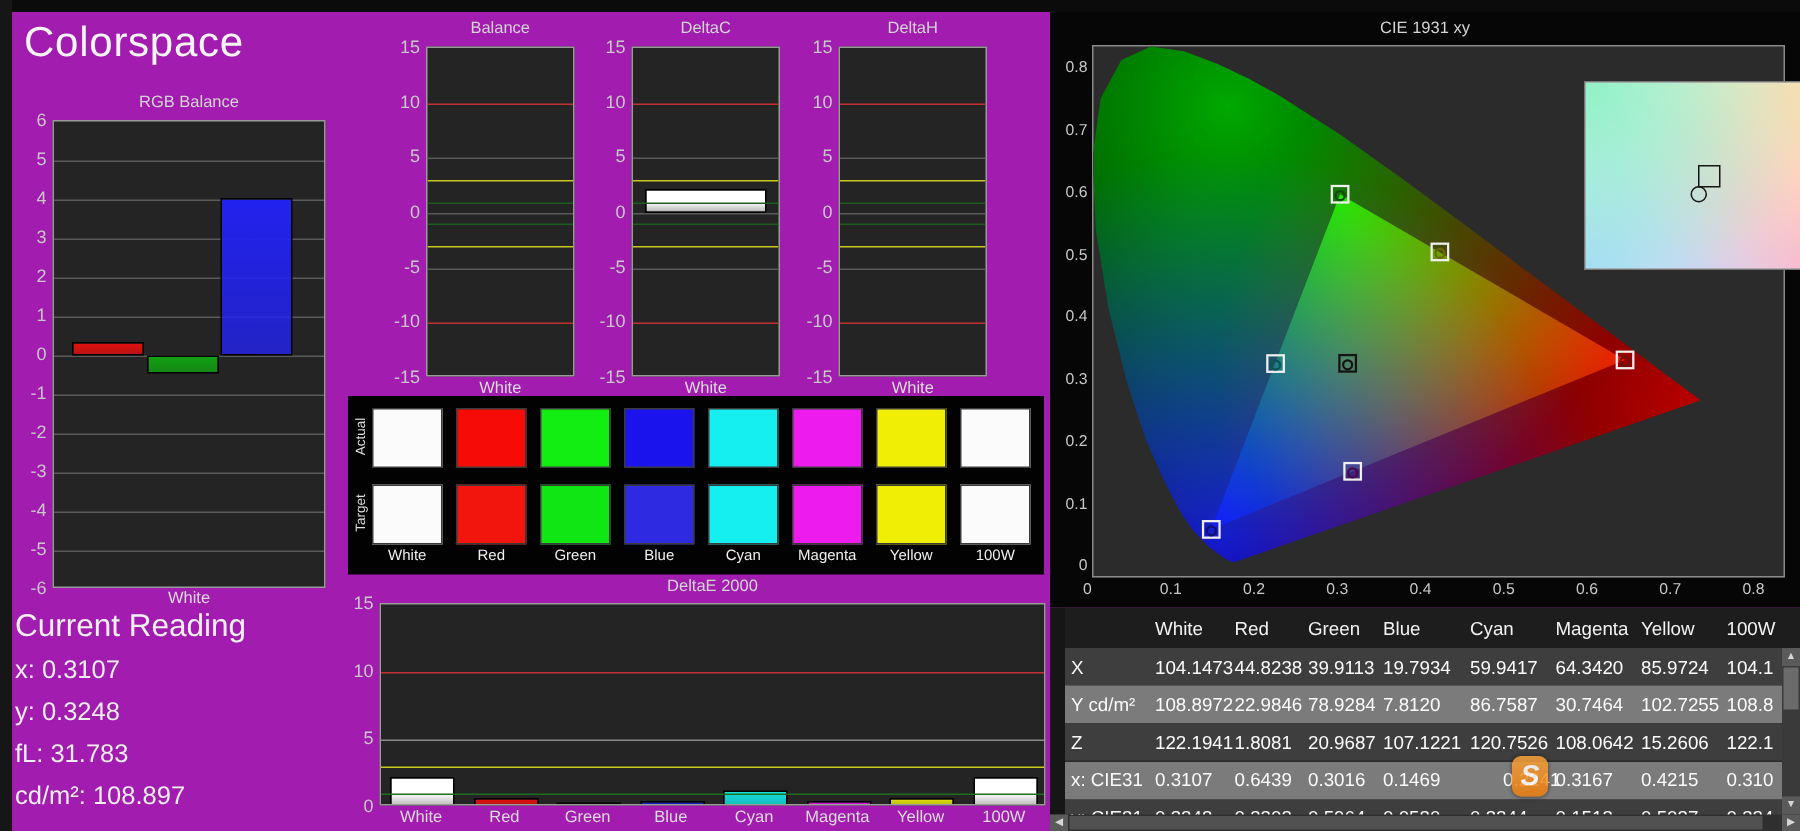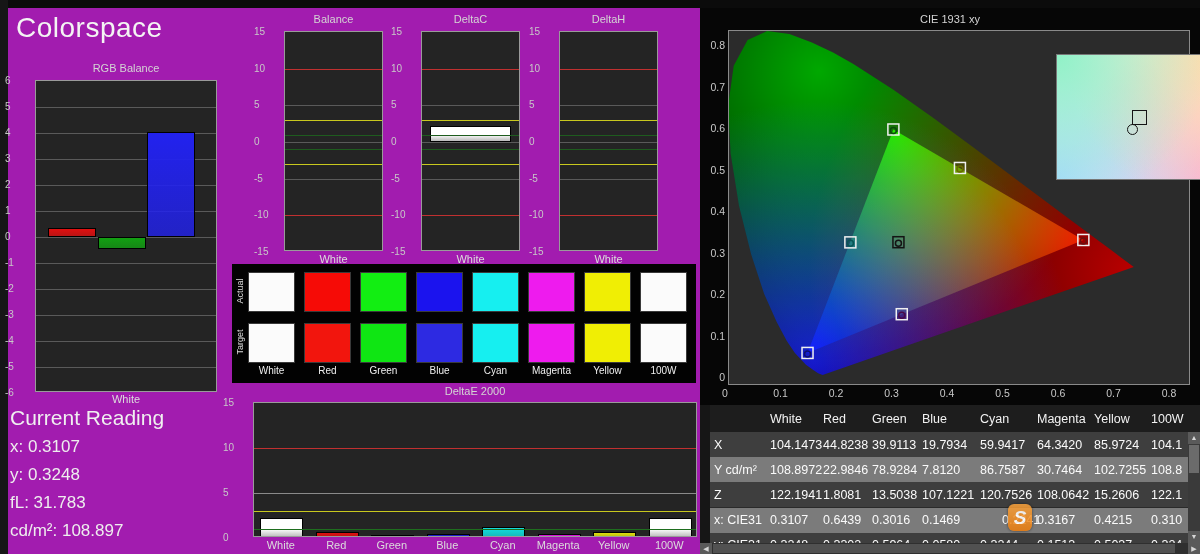--- a/index.html
+++ b/index.html
@@ -2,21 +2,21 @@
 <html><head>
 <meta charset="utf-8">
 <style>
   html,body{margin:0;padding:0;background:#2e2e2e;}
   #app{position:relative;width:1200px;height:554px;background:#a21caf;overflow:hidden;
        font-family:"Liberation Sans",sans-serif;color:#e8e8e8;}
   .abs{position:absolute;}
   .plot{position:absolute;background:#242424;border:1px solid #9a9a9a;box-sizing:border-box;overflow:hidden;}
   .gridline{position:absolute;left:0;right:0;height:1px;background:#5a5a5a;}
   .refline{position:absolute;left:0;right:0;height:1px;z-index:3;}
-  .tick{position:absolute;font-size:10px;color:#c8c8c8;width:26px;transform:translateY(-50%);}
+  .tick{position:absolute;font-size:12px;color:#c8c8c8;text-align:right;width:26px;transform:translateY(-50%);}
   .bar{position:absolute;border:1px solid #000;box-sizing:border-box;z-index:2;}
   .chart-title{position:absolute;font-size:11px;color:#d4d4d4;text-align:center;}
   .xlabel{position:absolute;font-size:11px;color:#dcdcdc;text-align:center;}
   .page-title{position:absolute;left:16px;top:12px;font-size:28px;font-weight:400;color:#f4f4f4;letter-spacing:.5px;}
   .reading-title{position:absolute;left:10px;top:406px;font-size:21px;color:#f0f0f0;}
   .reading-line{position:absolute;left:10px;font-size:17px;color:#eeeeee;}
   .swatch{position:absolute;border:1px solid #3a3a3a;box-sizing:border-box;}
   .swatch-label{position:absolute;font-size:10px;color:#efefef;text-align:center;}
   .rotlabel{position:absolute;font-size:9px;color:#dddddd;width:42px;text-align:center;
             transform:rotate(-90deg);transform-origin:center;}
@@ -337,21 +337,21 @@
         <div class="t-cell" style="left: 222px;">7.8120</div>
         <div class="t-cell" style="left: 280px;">86.7587</div>
         <div class="t-cell" style="left: 337px;">30.7464</div>
         <div class="t-cell" style="left: 394px;">102.7255</div>
         <div class="t-cell" style="left: 451px;">108.8</div>
       </div>
       <div class="t-row" style="top: 77.4px; background: rgb(62, 62, 62);">
         <div class="t-cell" style="left: 14px;">Z</div>
         <div class="t-cell" style="left: 70px;">122.1941</div>
         <div class="t-cell" style="left: 123px;">1.8081</div>
-        <div class="t-cell" style="left: 172px;">13.5038</div>
+        <div class="t-cell" style="left: 172px;">20.9687</div>
         <div class="t-cell" style="left: 222px;">107.1221</div>
         <div class="t-cell" style="left: 280px;">120.7526</div>
         <div class="t-cell" style="left: 337px;">108.0642</div>
         <div class="t-cell" style="left: 394px;">15.2606</div>
         <div class="t-cell" style="left: 451px;">122.1</div>
       </div>
       <div class="t-row" style="top: 102.6px; background: rgb(123, 123, 123);">
         <div class="t-cell" style="left: 14px;">x: CIE31</div>
         <div class="t-cell" style="left: 70px;">0.3107</div>
         <div class="t-cell" style="left: 123px;">0.6439</div>

